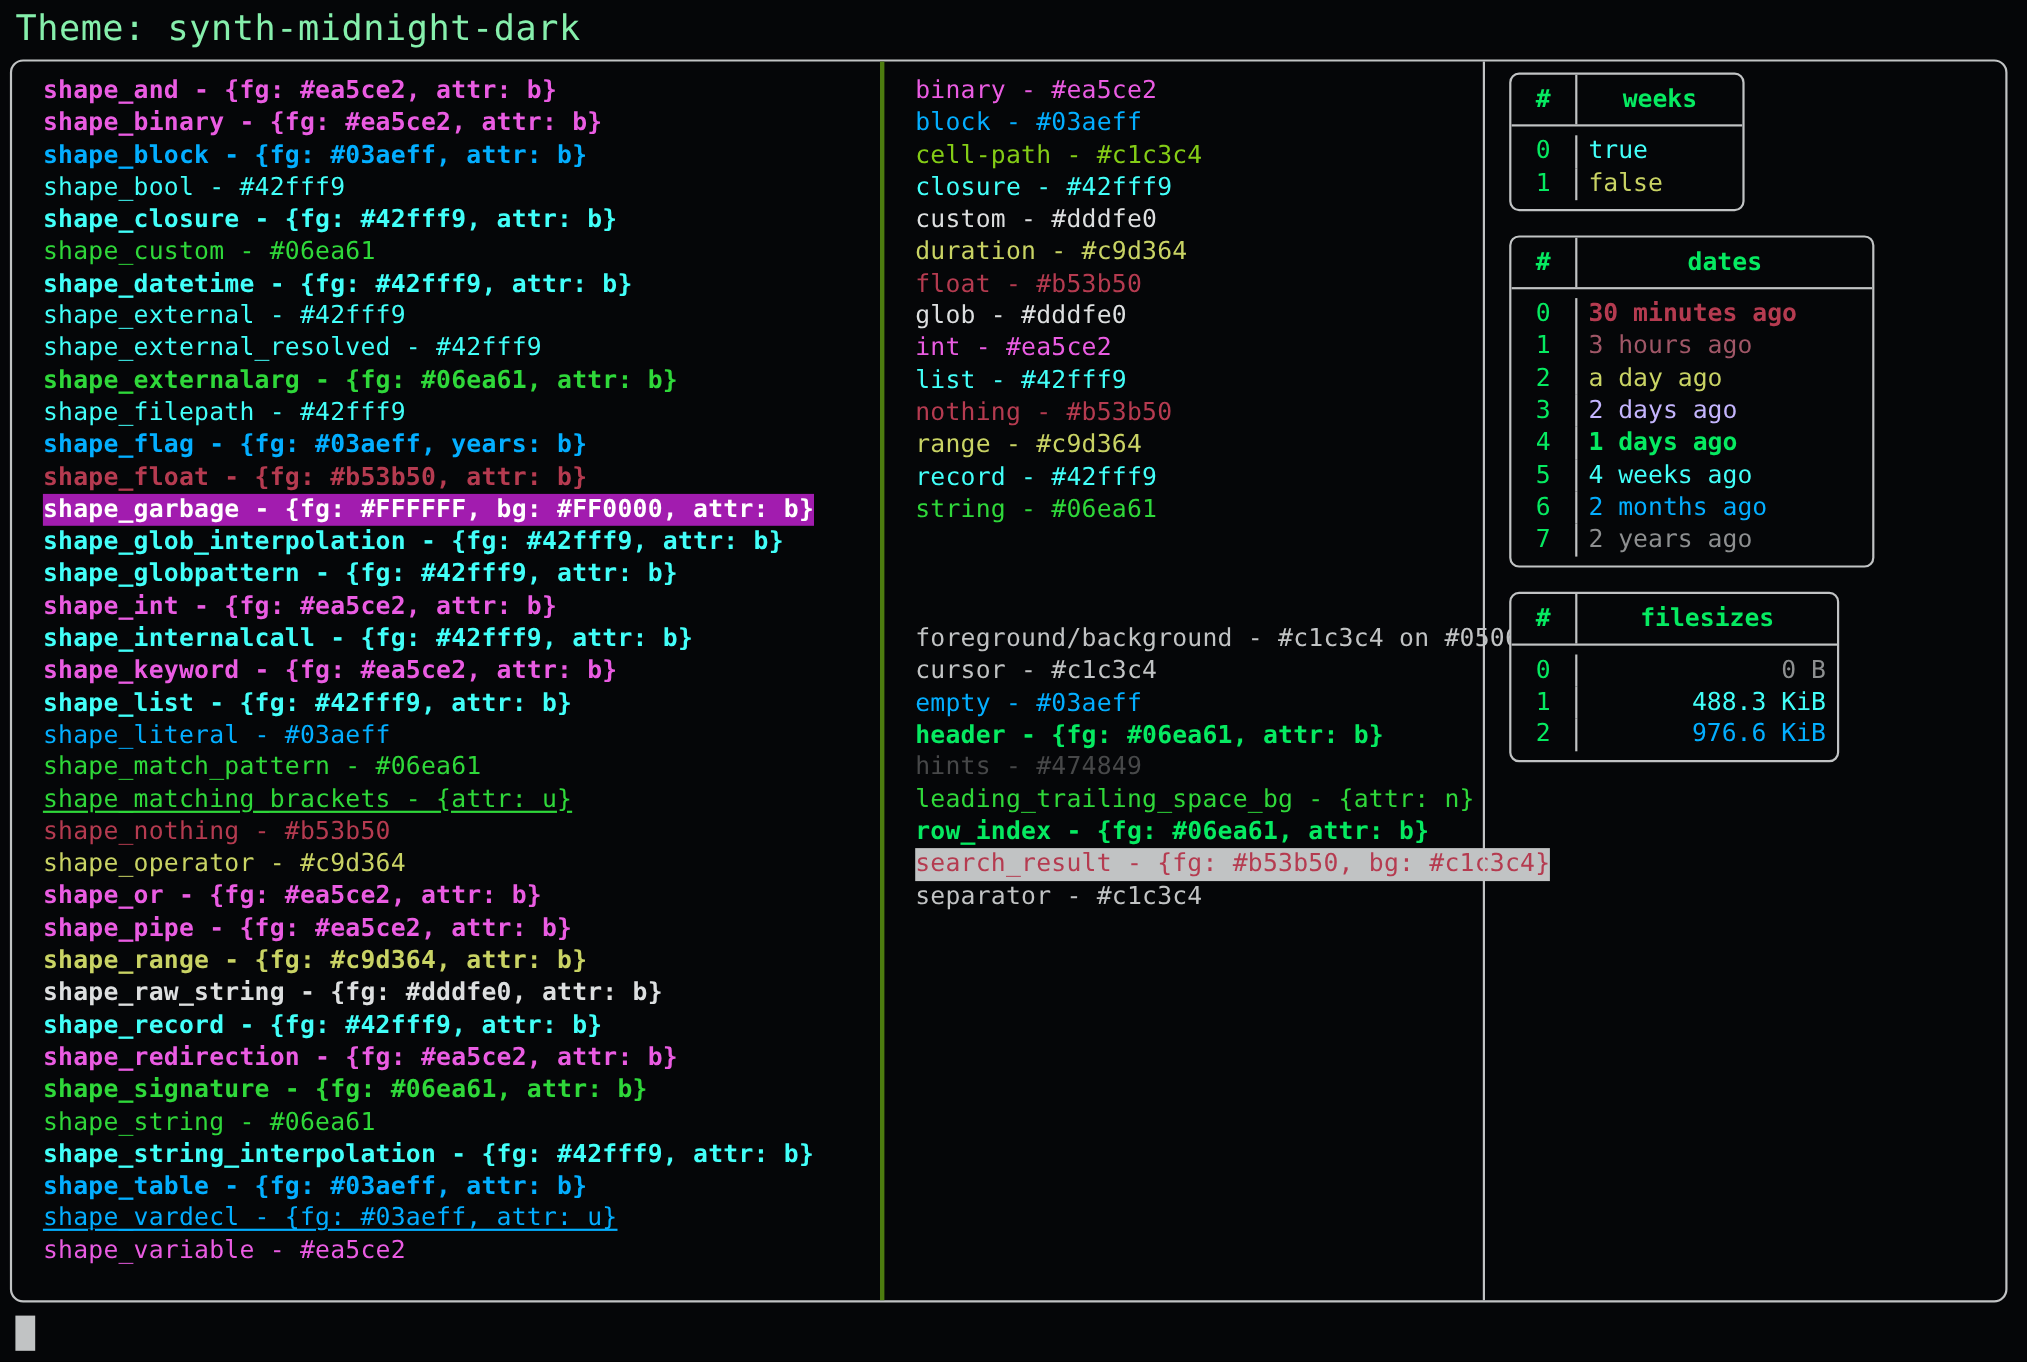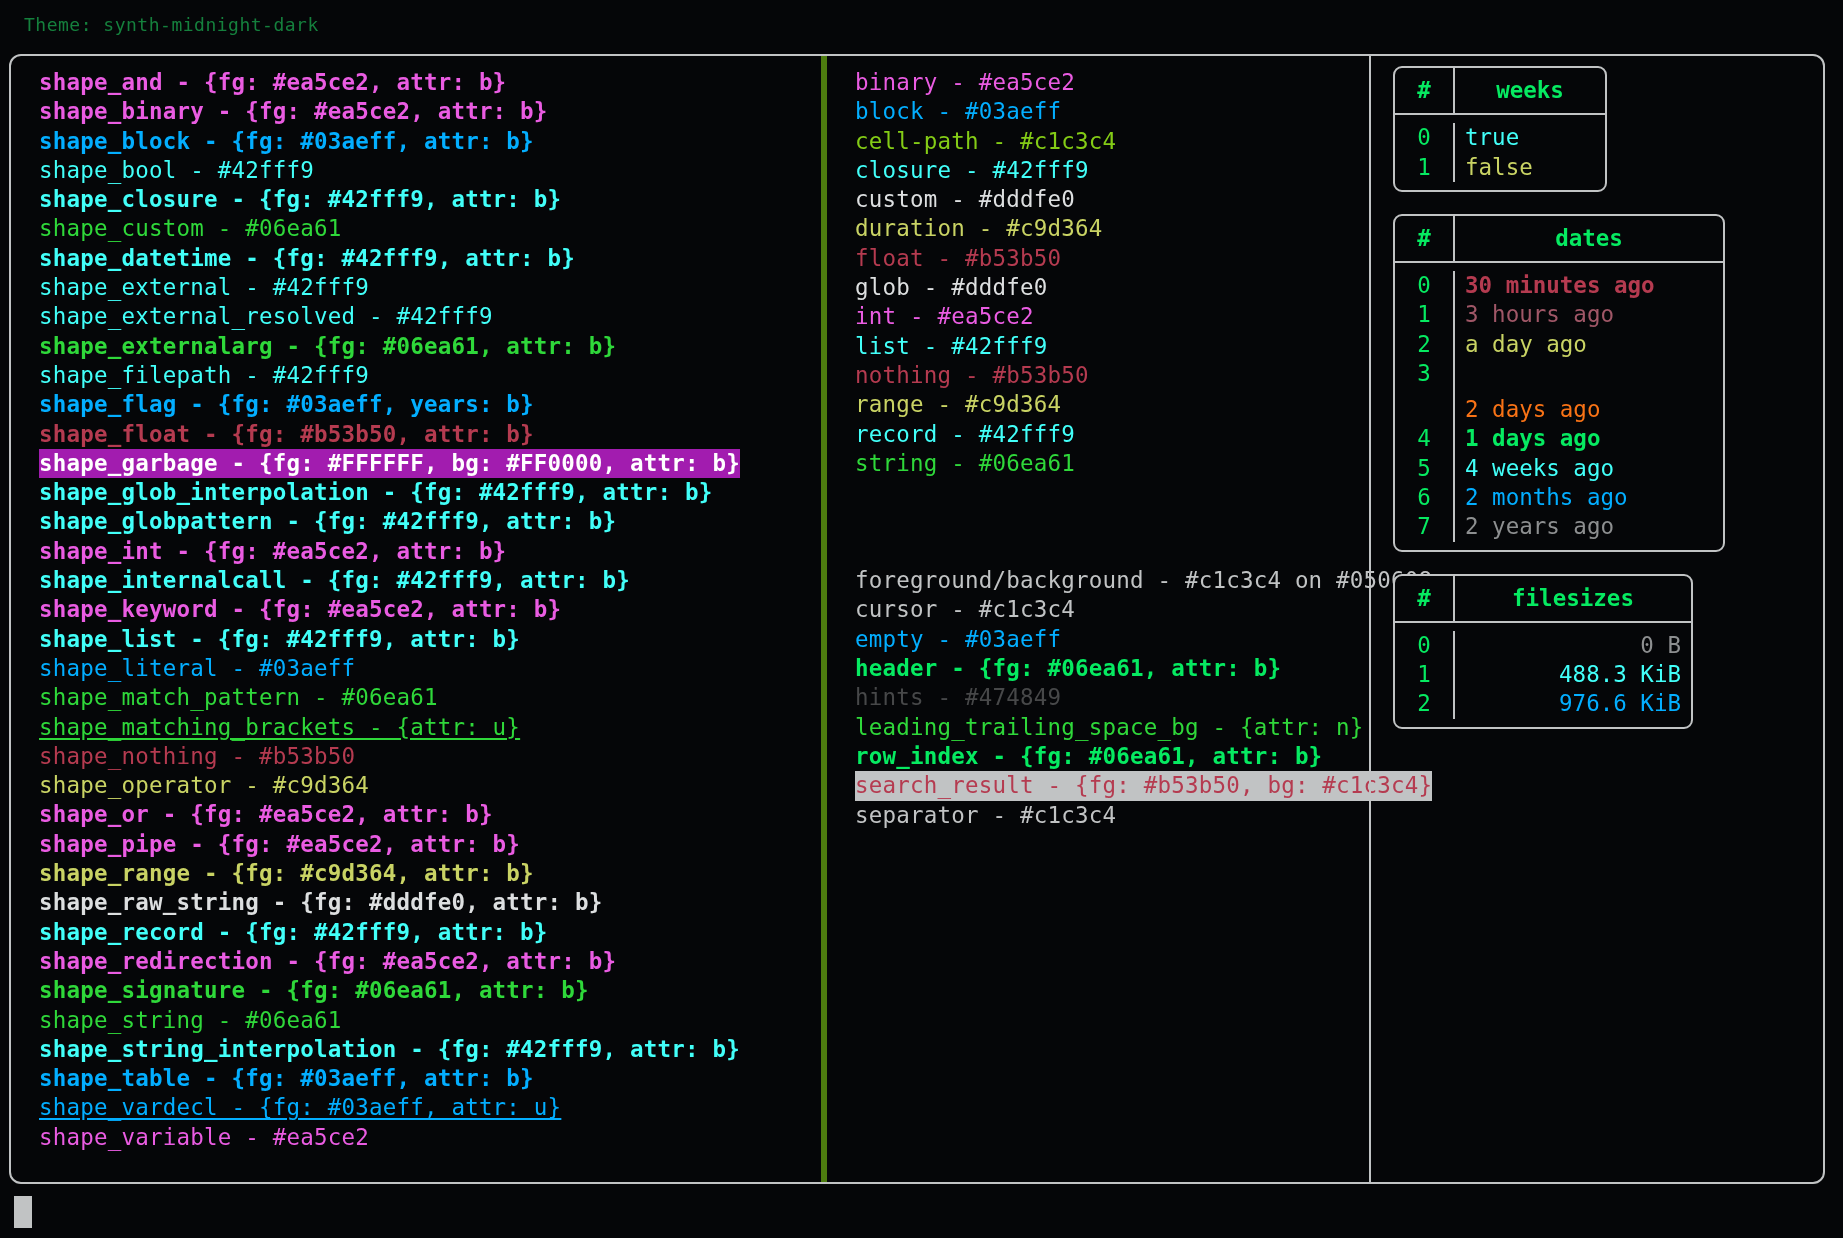--- a/index.html
+++ b/index.html
@@ -18,47 +18,46 @@
     width: 1843px;
     height: 1238px;
     background: #050608;
     box-sizing: border-box;
   }
   
   #theme-header {
     position: absolute;
     left: 14px;
     top: 10px;
-    font-size: 18px;
+    font-size: 32px;
     line-height: 30px;
-    color: #15803d;
+    color: #86efac;
     letter-spacing: 0.5px;
     white-space: pre;
-    margin-left: 10px;
   }
   
   #main-frame {
     position: absolute;
     left: 9px;
     top: 54px;
     width: 1816px;
     height: 1130px;
     border: 2px solid #c1c3c4;
     border-radius: 12px;
     box-sizing: border-box;
     display: flex;
     flex-direction: row;
   }
   .frame-col {
     position: relative;
     box-sizing: border-box;
     height: 100%;
   }
   #col-left   { width: 789px; }
-  #col-middle { width: 548px; border-left: 6px solid #4d7c0f; margin-left: 21px; }
+  #col-middle { width: 548px; border-left: 4px solid #4d7c0f; }
   #col-right  { width: 375px; border-left: 2px solid #c1c3c4; }
 
   .col-inner {
     padding: 12px 0 0 28px;
   }
   #col-right .col-inner {
     padding: 10px 0 0 22px;
   }
   
   .line {
@@ -248,21 +247,21 @@
               <div class="nu-table-body-row">
                 <div class="nu-cell idx">1</div>
                 <div class="nu-cell val" style="color: rgb(160, 87, 103);">3 hours ago</div>
               </div>
               <div class="nu-table-body-row">
                 <div class="nu-cell idx">2</div>
                 <div class="nu-cell val" style="color: rgb(201, 211, 100);">a day ago</div>
               </div>
               <div class="nu-table-body-row">
                 <div class="nu-cell idx">3</div>
-                <div class="nu-cell val" style="color: #f97316; margin-top: 36px;">2 days ago</div>
+                <div class="nu-cell val" style="color: #c4b5fd;">2 days ago</div>
               </div>
               <div class="nu-table-body-row">
                 <div class="nu-cell idx">4</div>
                 <div class="nu-cell val" style="color: rgb(6, 234, 97); font-weight: bold;">1 days ago</div>
               </div>
               <div class="nu-table-body-row">
                 <div class="nu-cell idx">5</div>
                 <div class="nu-cell val" style="color: rgb(66, 255, 249);">4 weeks ago</div>
               </div>
               <div class="nu-table-body-row">

